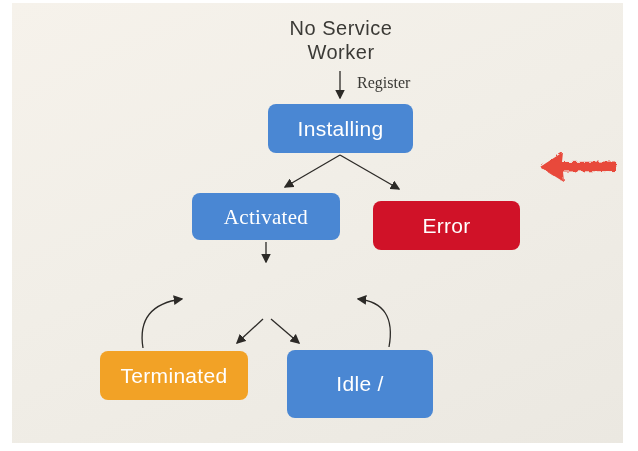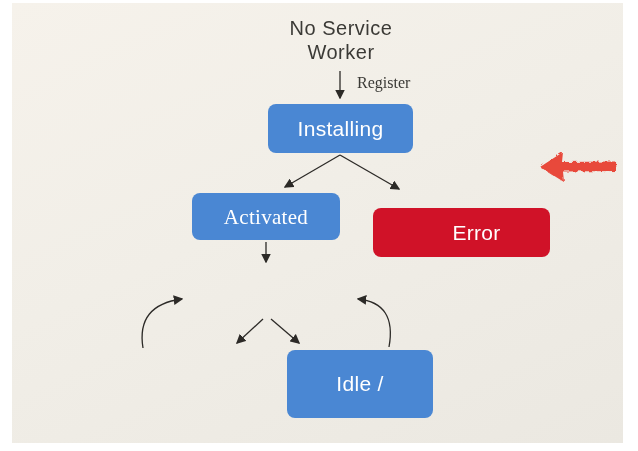--- a/index.html
+++ b/index.html
@@ -45,21 +45,21 @@
     text-align: center;
     line-height: 26px;
     letter-spacing: 0.3px;
   }
   .node.blue   { background: var(--node-blue, #4a87d3); }
   .node.red    { background: var(--node-red, #d01228); }
   .node.orange { background: var(--node-orange, #f2a226); }
 
   .node-installing { left: 268px; top: 104px; width: 145px; height: 49px; }
   .node-activated  { left: 192px; top: 193px; width: 148px; height: 47px; font-family: Liberation Serif, serif; }
-  .node-error      { left: 373px; top: 208px; width: 147px; height: 49px; padding-left: 30px; }
+  .node-error      { left: 373px; top: 201px; width: 147px; height: 49px; }
   .node-idle       { left: 193px; top: 268px; width: 149px; height: 50px; }
   .node-terminated { left: 100px; top: 351px; width: 148px; height: 49px; }
   .node-fetch      { left: 287px; top: 350px; width: 146px; height: 68px; }
 
   svg.overlay { position: absolute; left: 0; top: 0; width: 638px; height: 451px; }
   .connector { stroke: var(--connector, #2c2a27); stroke-width: 1.3; fill: none; }
   .arrowhead-fill { fill: var(--connector, #2c2a27); }
   .crayon { fill: var(--annotation-red, #e8493b); }
 </style>
 </head>
@@ -112,17 +112,20 @@
 
   <div class="node blue node-activated">
     <span>Activated</span>
   </div>
 
   <div class="node red node-error">
     <span>Error</span>
   </div>
 
 
+  <div class="node orange node-terminated">
+    <span>Terminated</span>
+  </div>
 
   <div class="node blue node-fetch">
     <span>Idle /</span>
   </div>
 </div>
 
 </body></html>

